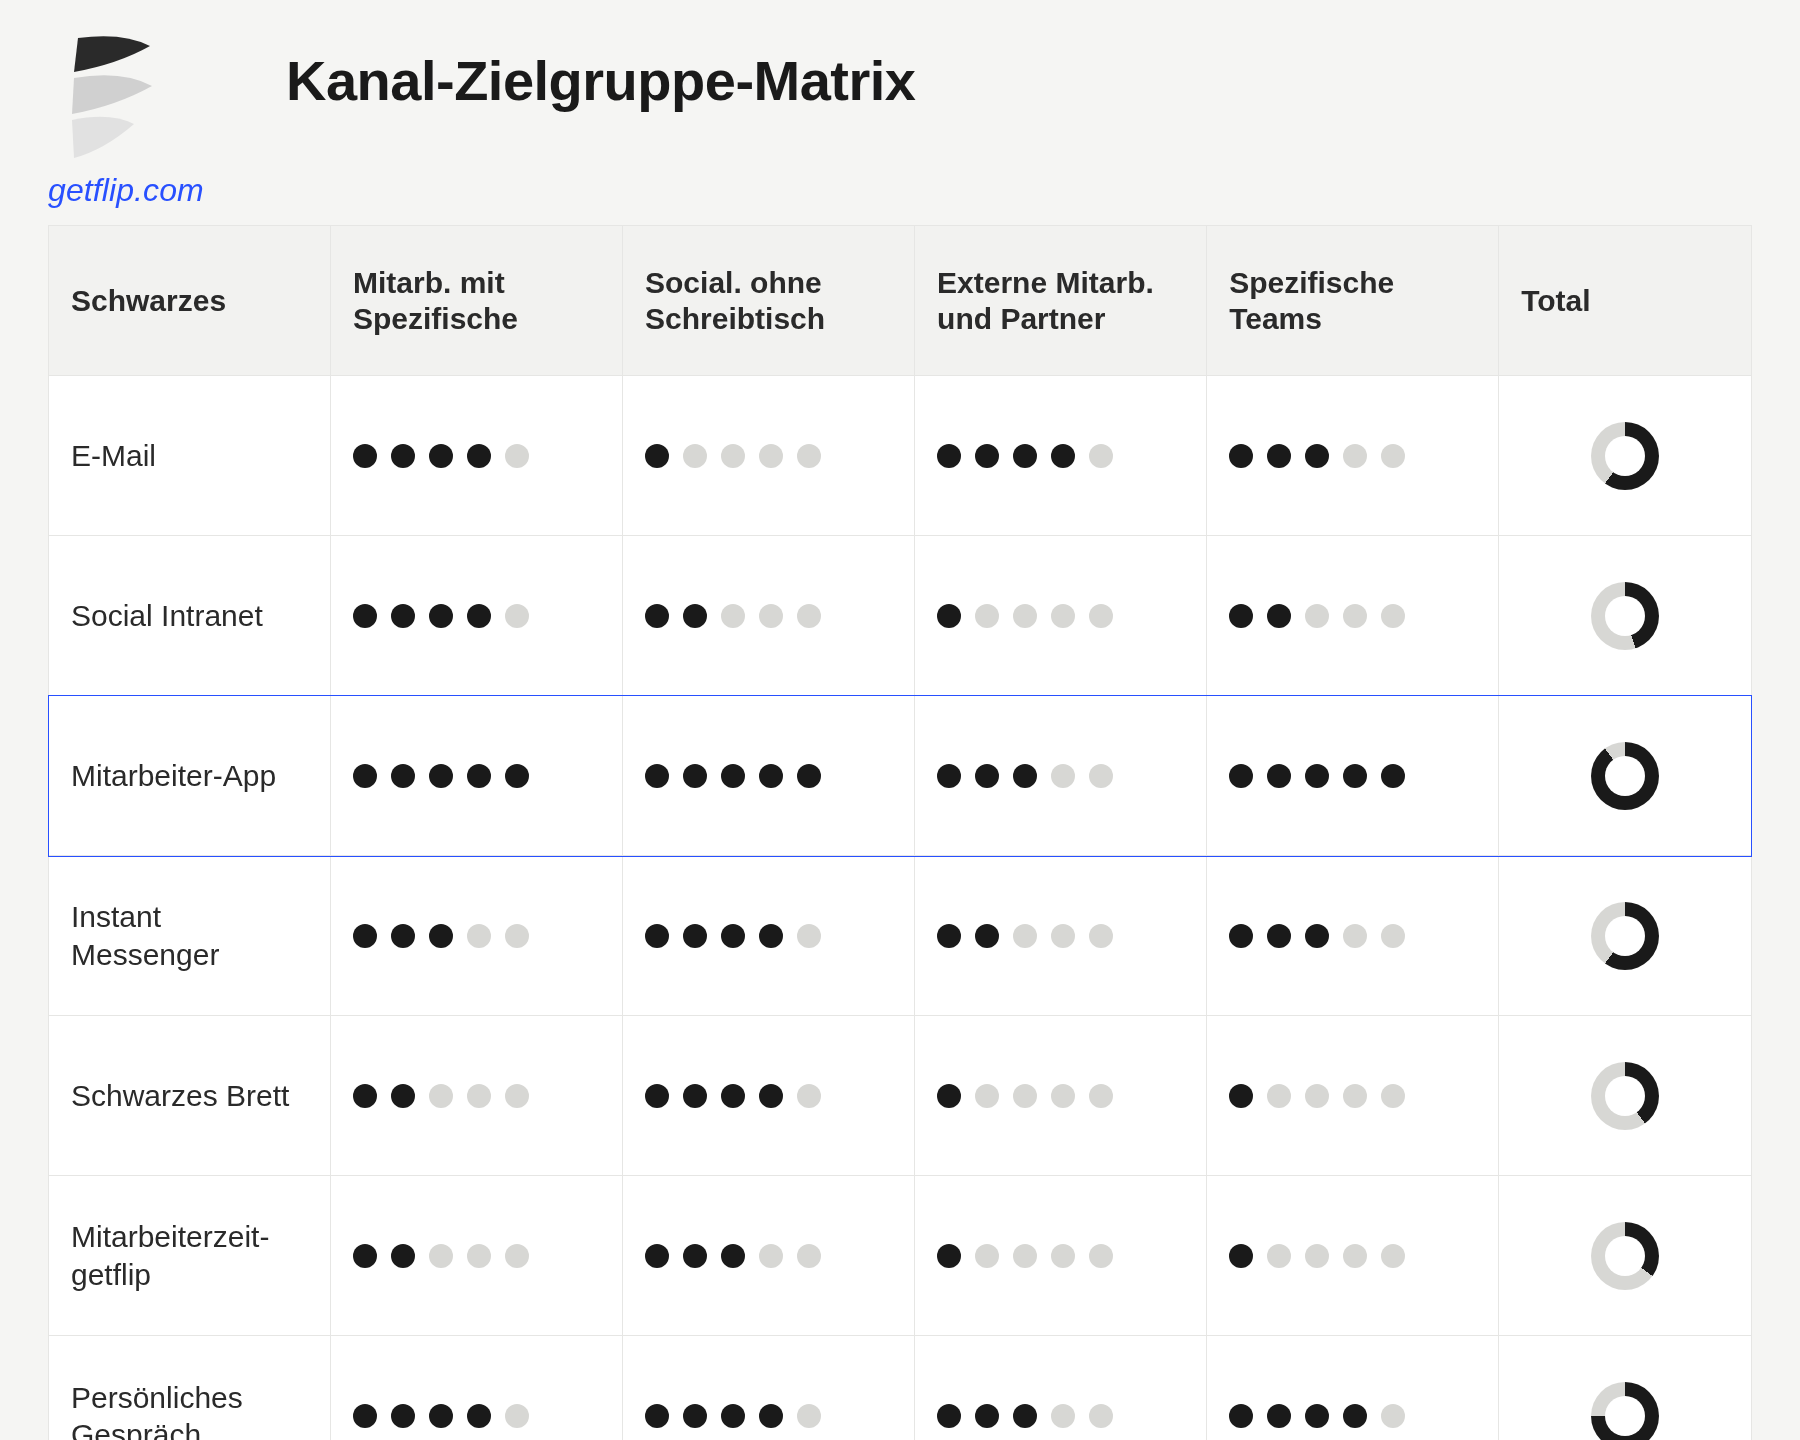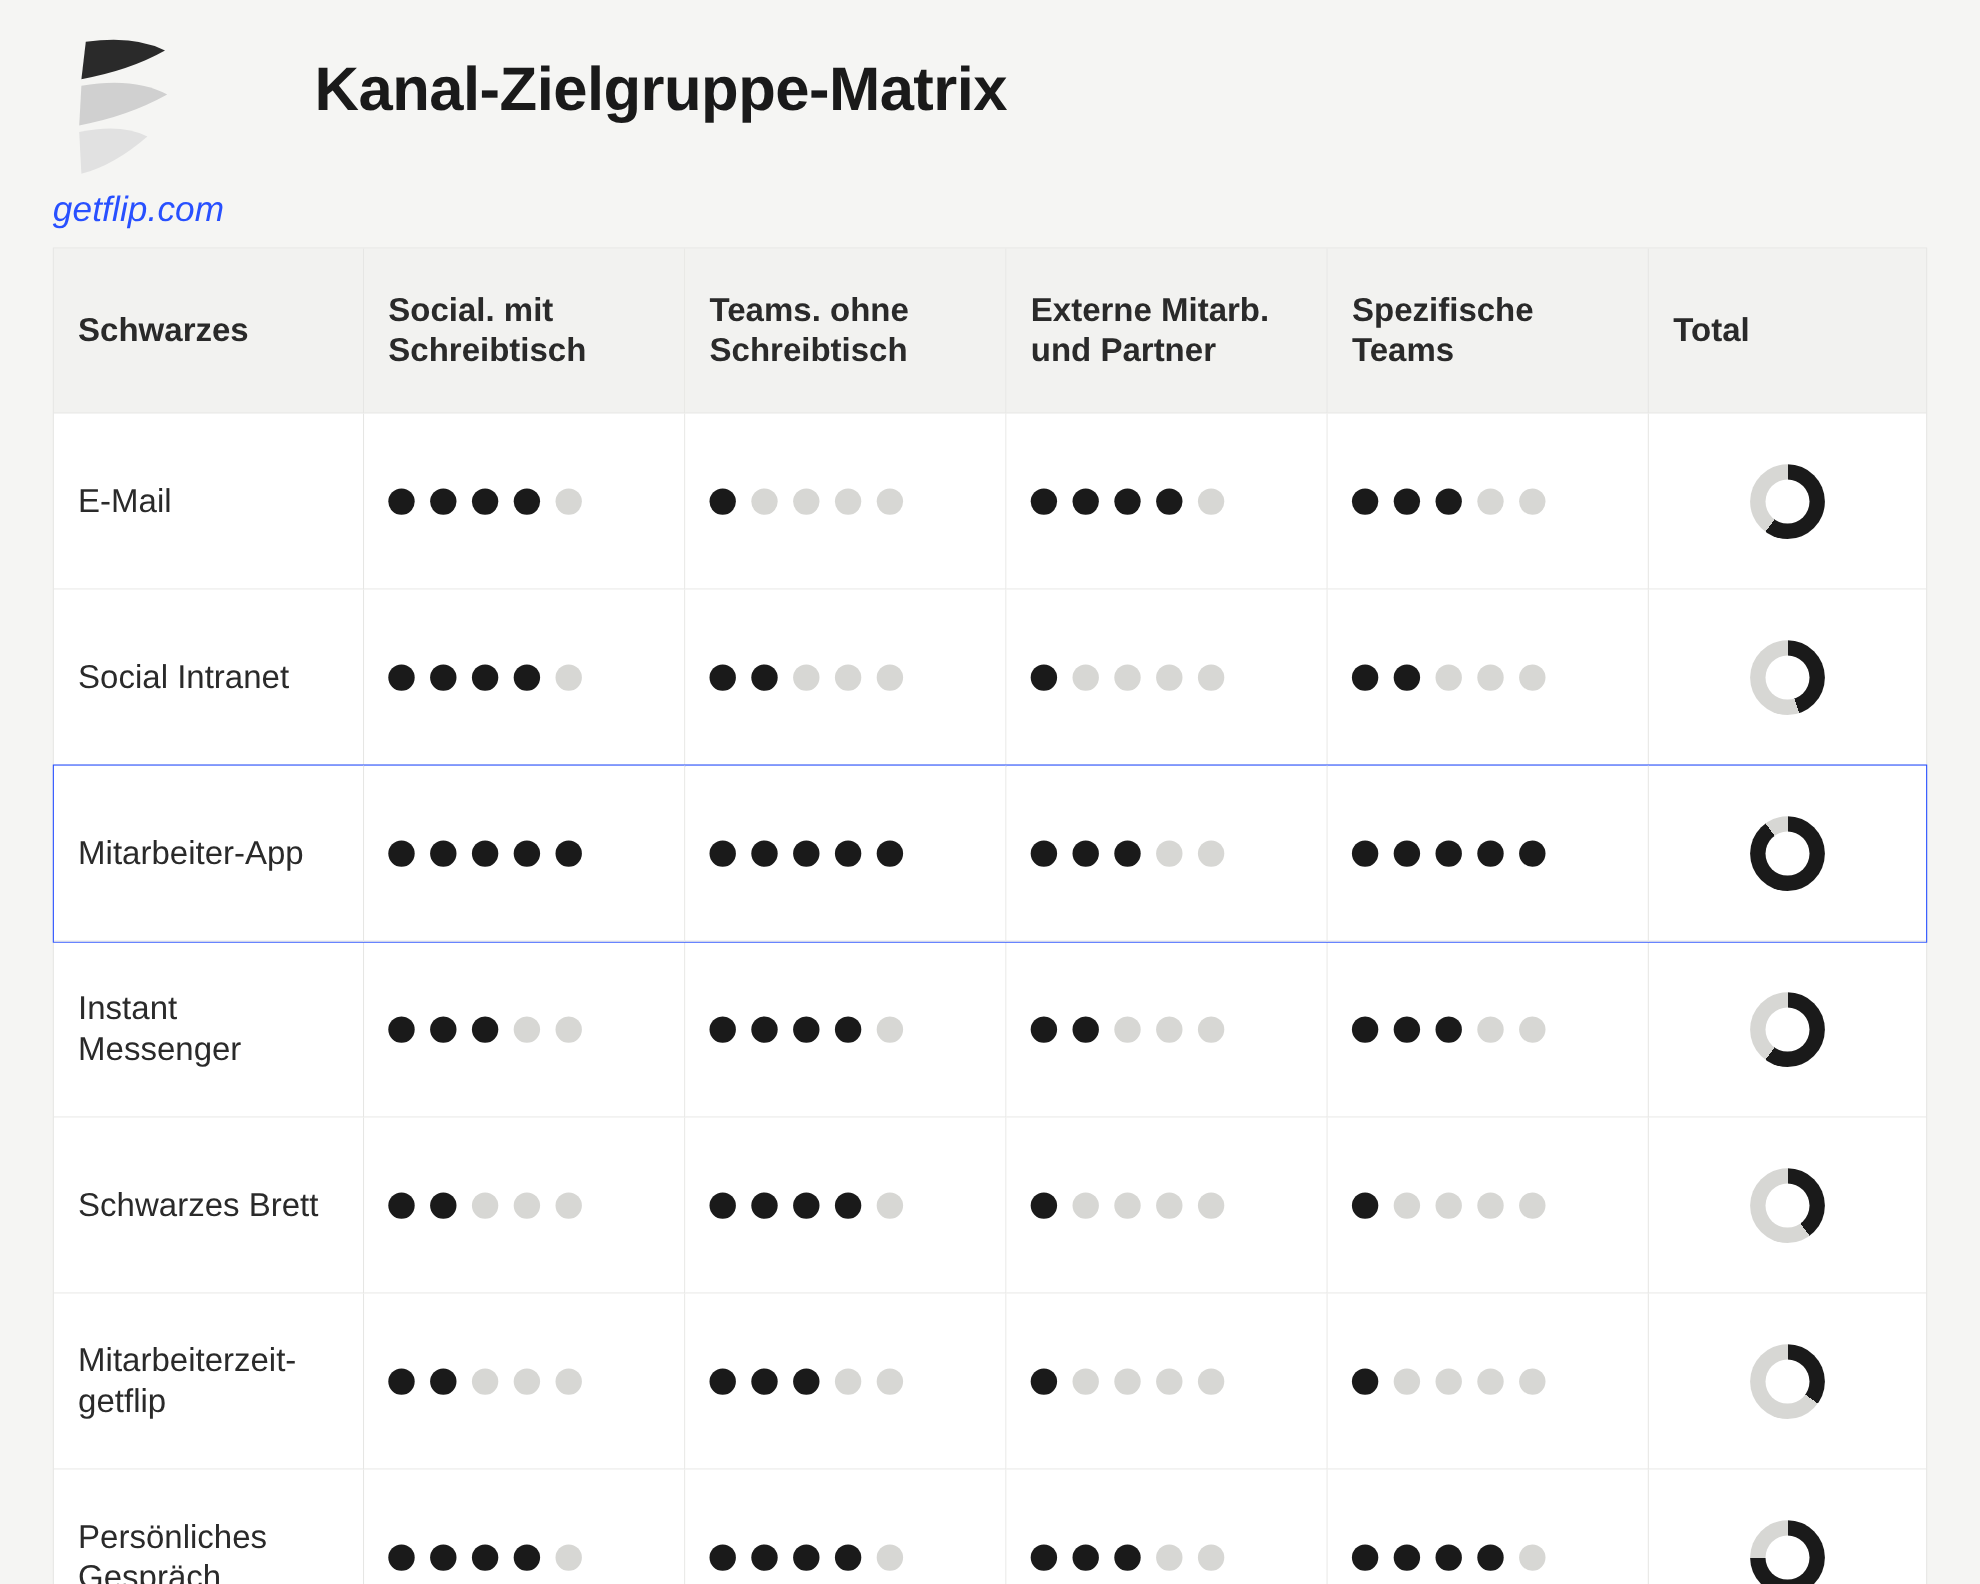--- a/index.html
+++ b/index.html
@@ -157,22 +157,22 @@
       <col class="c-row">
       <col class="c-val">
         <col class="c-val">
         <col class="c-val">
         <col class="c-val">
       <col class="c-total">
     </colgroup>
     <thead>
       <tr>
         <th>Schwarzes</th>
-        <th>Social. mit Schreibtisch</th>
-        <th>Teams. ohne Schreibtisch</th>
+        <th>Mitarb. mit Spezifische</th>
+        <th>Social. ohne Schreibtisch</th>
         <th>Externe Mitarb. und Partner</th>
         <th>Spezifische Teams</th>
         <th>Total</th>
       </tr>
     </thead>
     <tbody id="matrix-body">
 
     <tr>
           <td class="rowhead">E-Mail</td>
           <td>

